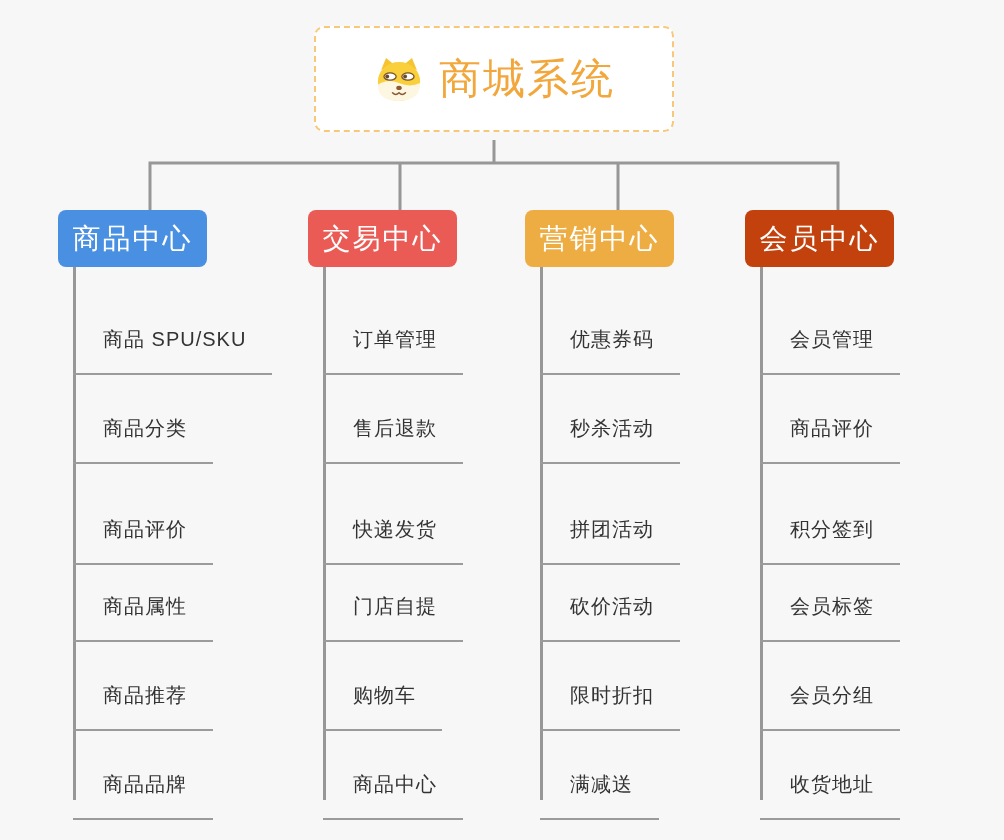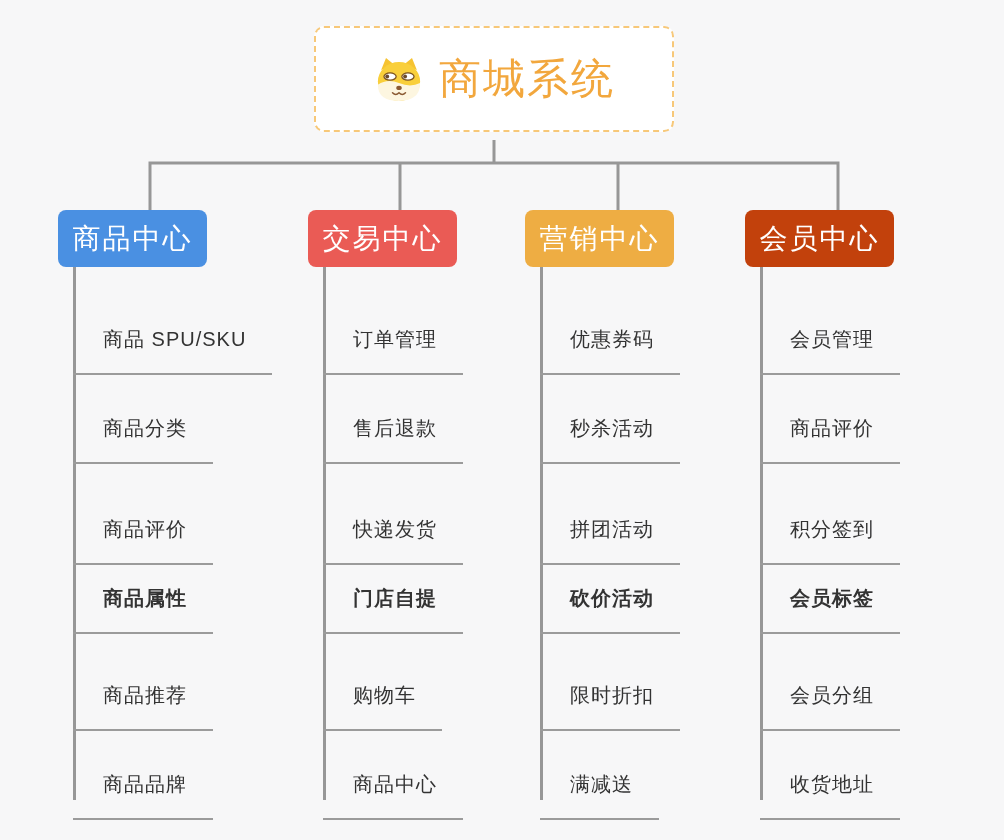--- a/index.html
+++ b/index.html
@@ -81,21 +81,21 @@
     border-bottom:2px solid #9b9b9b;
     font-size:20px;
     line-height:28px;
     color:#333333;
     letter-spacing:1px;
     margin-top:8px;
   }
   .leaf-0{top:50px;}
   .leaf-1{top:139px;}
   .leaf-2{top:240px;}
-  .leaf-3{top:309px;font-weight:bold;}
+  .leaf-3{top:317px;}
   .leaf-4{top:406px;font-family:Liberation Serif, serif;}
   .leaf-5{top:495px;}
 </style>
 </head>
 <body>
 
 <div class="canvas">
 
   <svg class="connectors" viewBox="0 0 1004 840" xmlns="http://www.w3.org/2000/svg">
     <g stroke="#979797" stroke-width="3" fill="none">

